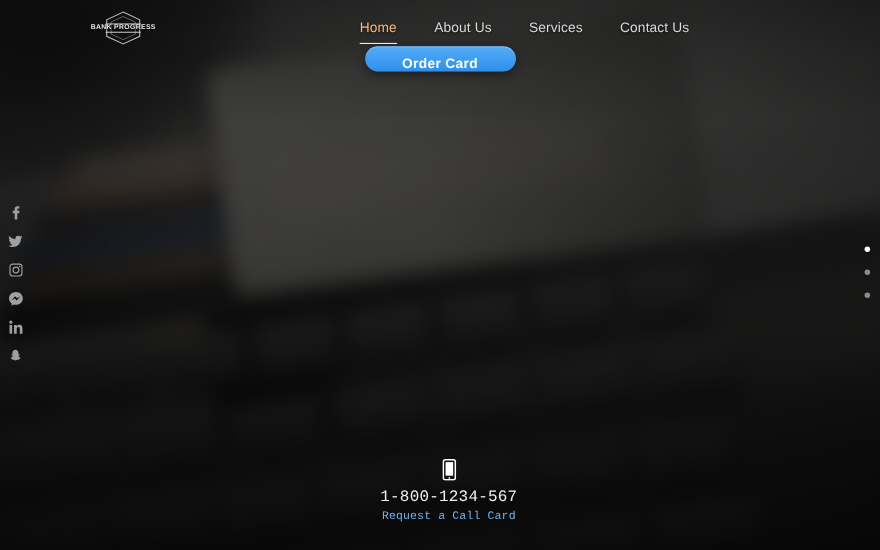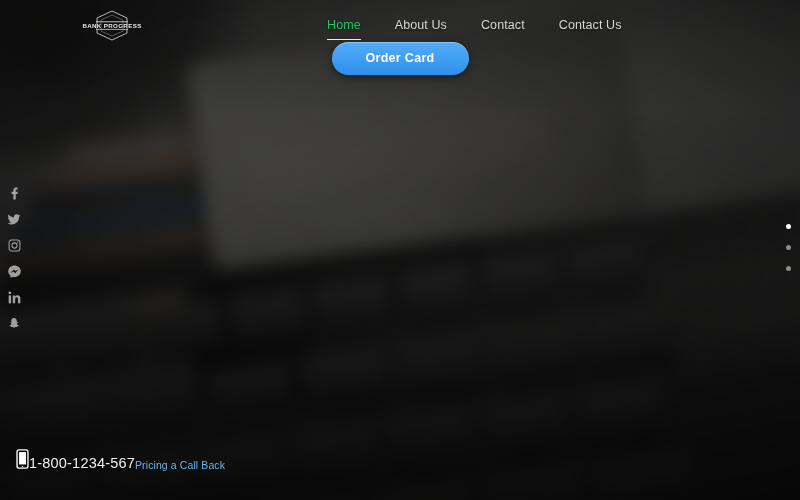--- a/index.html
+++ b/index.html
@@ -142,21 +142,21 @@
   .nav-item {
     position: relative;
     color: #d9d9d9;
     font-size: 12.5px;
     letter-spacing: .1px;
     padding: 0 17px;
     line-height: 50px;
     cursor: pointer;
     text-shadow: 0 1px 2px rgba(0,0,0,.6);
   }
-  .nav-item.active { color: #22c55e; }
+  .nav-item.active { color: #fdba74; }
   .nav-item.active::after {
     content: "";
     position: absolute;
     left: 17px; right: 17px; bottom: 10px;
     height: 1px;
     background: #e8e8e8;
   }
 
   
   .social {
@@ -192,21 +192,21 @@
     line-height: 1.12;
     letter-spacing: 0.1px;
     text-shadow: 0 2px 10px rgba(0,0,0,.5);
   }
   .headline .l2 { display: block; }
 
   .cta {
     margin-top: 42px;
     display: inline-block;
     padding: 0 34px;
-    height: 33px;
+    height: 23px;
     line-height: 33px;
     border-radius: 17px;
     color: #ffffff;
     font-size: 12.5px;
     font-weight: bold;
     letter-spacing: .3px;
     border: none;
     cursor: pointer;
     background: linear-gradient(180deg, #55adf7 0%, #3f9df2 52%, #2f8fe8 100%);
     box-shadow: 0 3px 9px rgba(0,0,0,0.45), inset 0 1px 0 rgba(255,255,255,0.30);
@@ -222,21 +222,21 @@
   .dot {
     width: 5px; height: 5px; border-radius: 50%;
     background: #8c8c8c; cursor: pointer;
   }
   .dot.active { background: #ffffff; }
 
   
   .contact {
     position: absolute; left: 16px; right: 0; bottom: 24px;
     z-index: 20;
-    display: flex; flex-direction: row; align-items: center;
+    display: flex; flex-direction: column; align-items: center; font-family: Liberation Mono, monospace;
   }
   .phone-icon { color: #ffffff; margin-bottom: 7px; }
   .phone-icon svg { display: block; }
   .phone-number {
     color: #f0f0f0;
     font-size: 14.5px;
     letter-spacing: .2px;
     text-shadow: 0 1px 4px rgba(0,0,0,.6);
   }
   .callback {
@@ -320,21 +320,21 @@
         <polygon points="29,6 40,11 40,22 29,27 18,22 18,11" stroke="#bdbdbd" stroke-width="0.7" fill="none" opacity="0.6"></polygon>
         <rect x="13" y="12.2" width="32" height="1.1" fill="#d5d5d5" opacity="0.8"></rect>
         <rect x="13" y="19.8" width="32" height="1.1" fill="#d5d5d5" opacity="0.8"></rect>
       </svg>
       <div class="logo-text">BANK PROGRESS</div>
     </div>
 
     <nav class="nav">
       <span class="nav-item active">Home</span>
       <span class="nav-item">About Us</span>
-      <span class="nav-item">Contact</span>
+      <span class="nav-item">Services</span>
       <span class="nav-item">Contact Us</span>
     </nav>
   </div>
 
   <div class="social">
     <span class="social-link">
       <svg width="13" height="13" viewBox="0 0 16 16" fill="currentColor">
         <path d="M10.3 3.1h1.5V0.6C11.5 0.6 10.6 0.5 9.7 0.5 7.8 0.5 6.6 1.7 6.6 3.8v1.9H4.4v2.8h2.2v7h2.9v-7h2.2l0.3-2.8H9.5V4.1c0-0.8 0.2-1 0.8-1z"></path>
       </svg>
     </span>
@@ -381,16 +381,16 @@
 
   <div class="contact">
     <span class="phone-icon">
       <svg width="13" height="20" viewBox="0 0 14 22" fill="none" stroke="currentColor" stroke-width="1.5">
         <rect x="1" y="1" width="12" height="20" rx="2"></rect>
         <rect x="3.2" y="3.4" width="7.6" height="13.6" fill="currentColor" stroke="none"></rect>
         <circle cx="7" cy="19.2" r="0.85" fill="currentColor" stroke="none"></circle>
       </svg>
     </span>
     <div class="phone-number">1-800-1234-567</div>
-    <a class="callback">Pricing a Call Back</a>
+    <a class="callback">Request a Call Card</a>
   </div>
 
 </div>
 
 </body></html>

